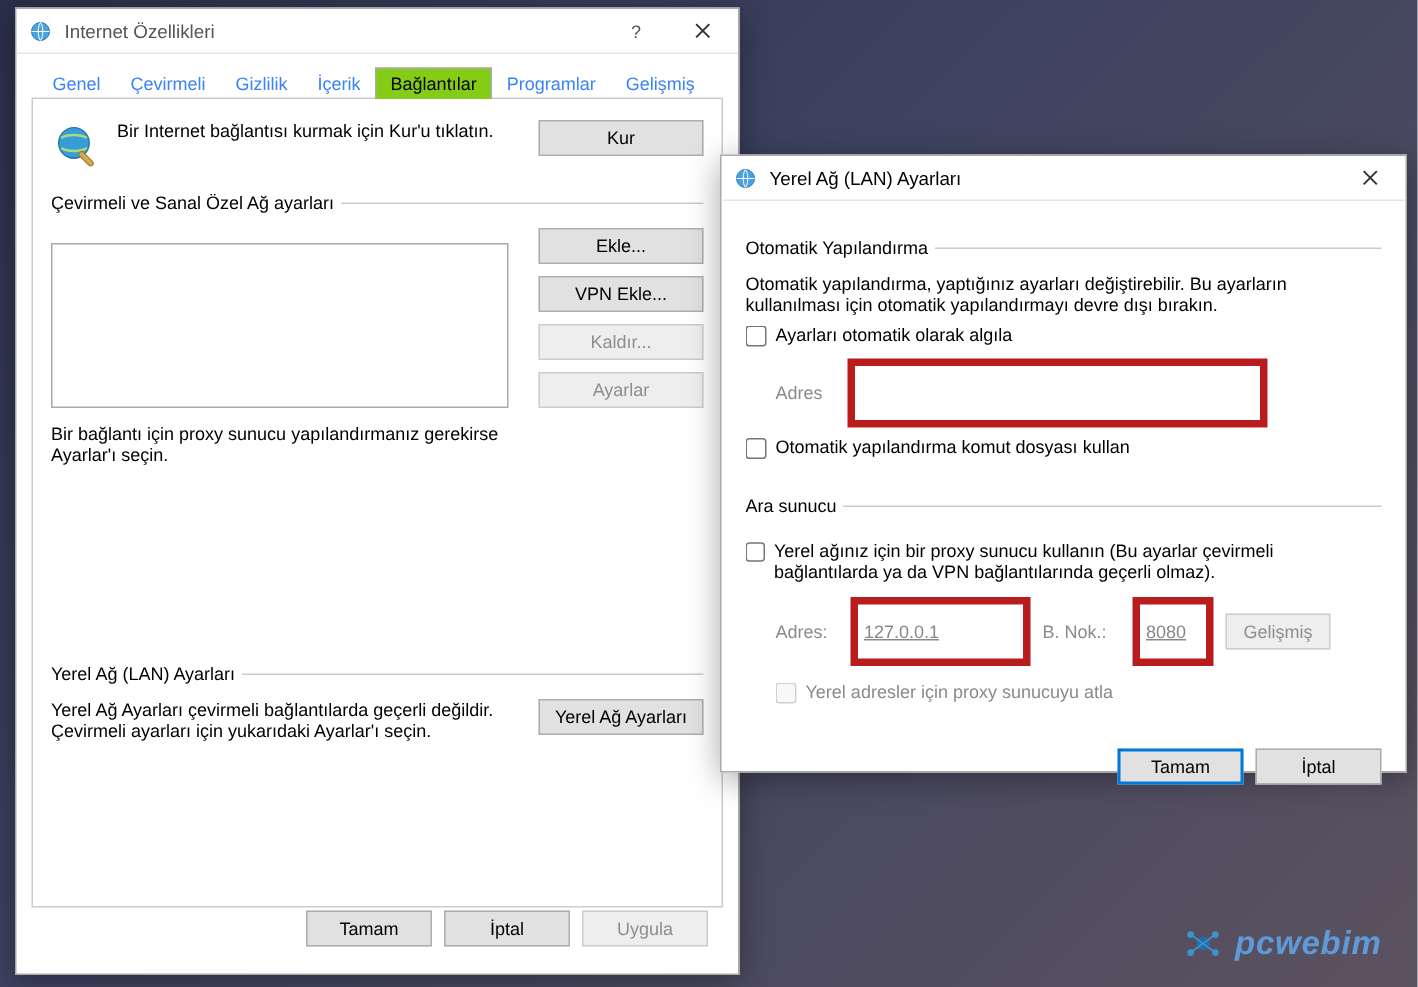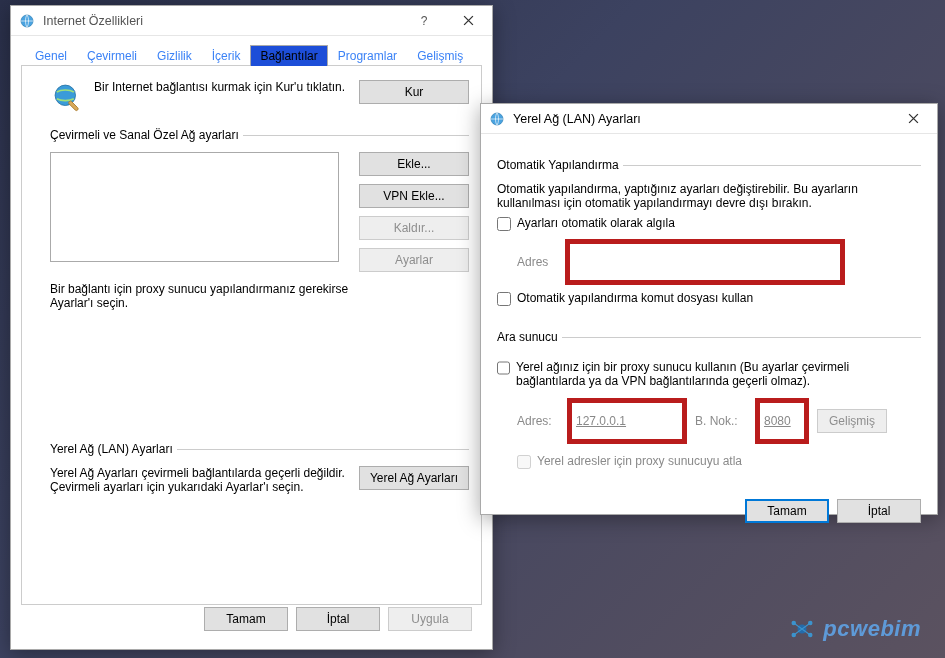--- a/index.html
+++ b/index.html
@@ -40,27 +40,27 @@
     border:1px solid transparent;
     border-bottom:none;
     font-size:12px;
     color:#000;
     position:relative;
     top:1px;
     cursor:default;
   }
   .tab.active {
     border-color:#aaa;
-    background:#1d4ed8;
+    background:#84cc16;
     z-index:2;
   }
   .tab.inactive { color:#3b82f6; }
   .tabpanel {
     border:1px solid #ccc;
-    padding: 14px 12px 10px 28px;
+    padding: 14px 12px 10px 12px;
     min-height: 540px;
     position:relative;
     background:#fff;
   }
 
   .row { display:flex; align-items:flex-start; gap:10px; margin-bottom:14px;}
   .globe-icon { width:34px; height:34px; flex-shrink:0; }
   .btn {
     padding:4px 10px; min-width:90px;
     background:#e1e1e1; border:1px solid #adadad;
@@ -71,21 +71,21 @@
   .btn.default { border:2px solid #0078d7; padding:3px 9px;}
 
   fieldset {
     border:none;
     border-top:1px solid #ccc;
     padding-top:10px;
     margin-top:12px;
   }
   legend { padding:0 4px 0 0; font-size:12px; }
 
-  .dialup-area { display:flex; gap:20px; }
+  .dialup-area { display:flex; gap:20px;align-items:flex-end; }
   .listbox {
     flex:1; height:110px; border:1px solid #aaa; background:#fff;
   }
   .sidebtns { display:flex; flex-direction:column; gap:8px; width:110px;}
 
   .footer-btns {
     position:absolute; right:10px; bottom:6px;
     display:flex; gap:8px;
   }
 

